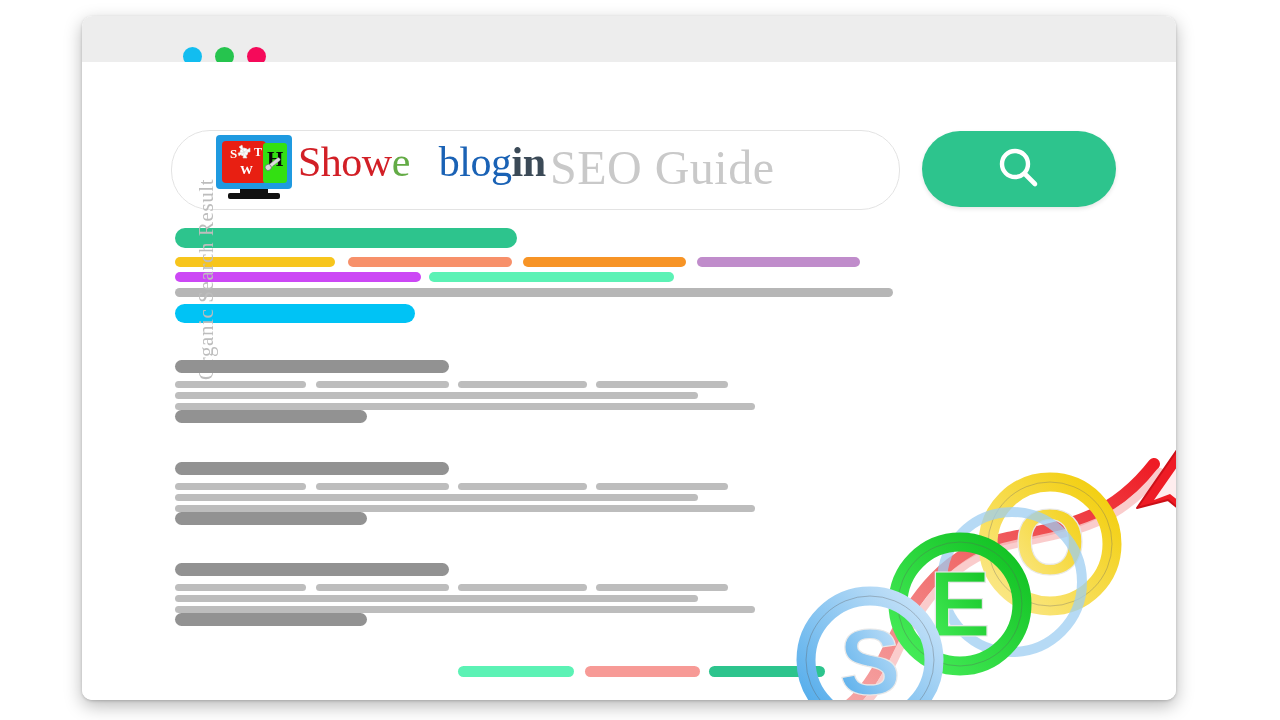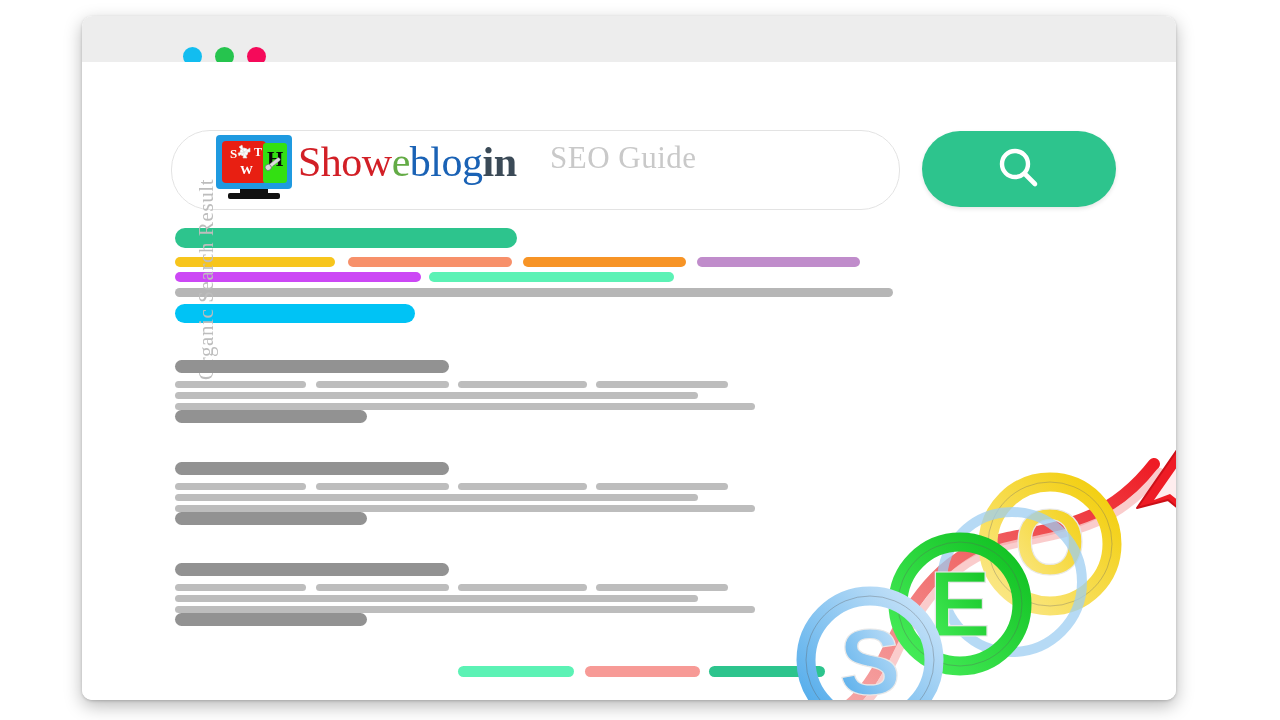--- a/index.html
+++ b/index.html
@@ -35,25 +35,25 @@
     display:flex;align-items:center;
   }
   .logo{position:absolute;left:132px;top:71px;width:80px;height:72px;}
   .brand{
     position:absolute;left:216px;top:79px;
     font-family:"Liberation Serif", serif;font-size:42px;line-height:1;
     letter-spacing:-0.5px;white-space:nowrap;
   }
   .brand .c1{color:#d21f26;}
   .brand .c2{color:#63ab45;}
-  .brand .c3{color:#1a62b5;}
+  .brand .c3{color:#1a62b5;margin-left:29px;}
   .brand .c4{color:#3b4a57;font-weight:bold;}
   .query{
     position:absolute;left:468px;top:78px;
-    font-family:"Liberation Serif", serif;font-size:31px;color:#c9c9c9;
+    font-family:"Liberation Serif", serif;font-size:48px;color:#c9c9c9;
     white-space:nowrap;letter-spacing:.5px;
   }
   .searchbtn{
     position:absolute;left:840px;top:69px;width:194px;height:76px;
     background:#2dc48d;border-radius:38px;border:none;cursor:pointer;
     box-shadow:0 2px 4px rgba(0,0,0,.10);
     display:flex;align-items:center;justify-content:center;
   }
 
   

